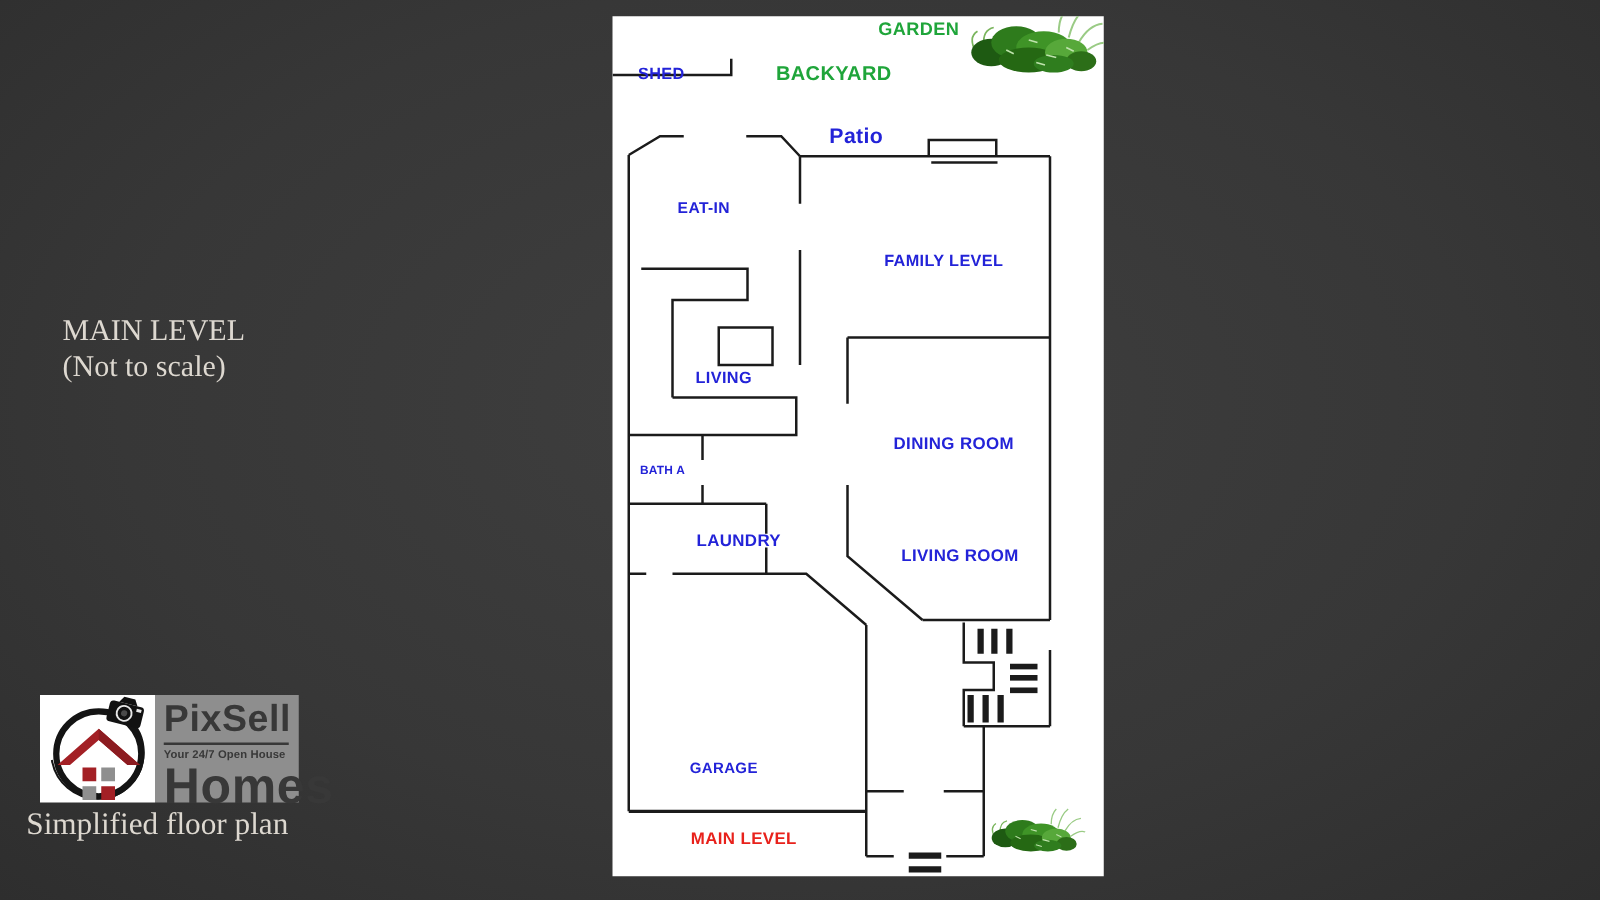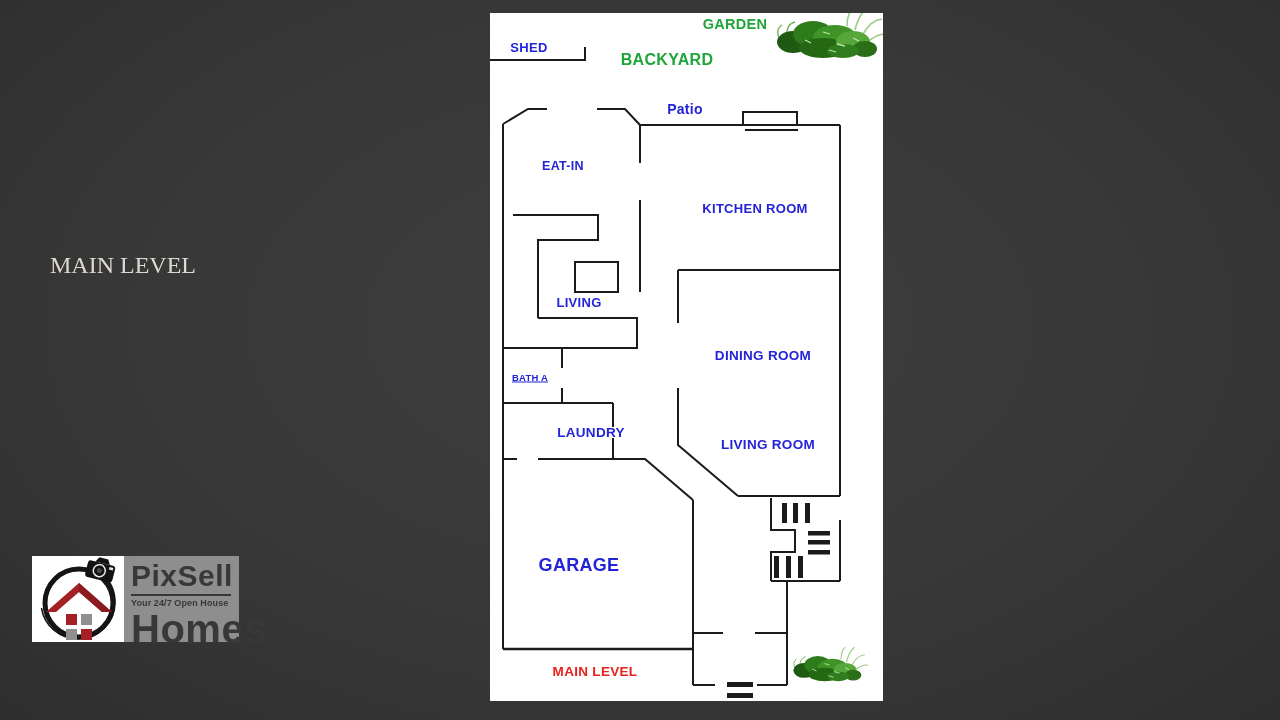--- a/index.html
+++ b/index.html
@@ -30,32 +30,32 @@
   .panel svg{position:absolute;left:0;top:0;}
   .wall{fill:none;stroke:var(--wall,#1b1b1b);stroke-width:2;}
   .wall-thick{fill:none;stroke:var(--wall,#1b1b1b);stroke-width:2.6;}
   .tread{fill:var(--wall,#1b1b1b);stroke:none;}
 
   .lbl{
     position:absolute;transform:translate(-50%,-50%);
     font-weight:bold;white-space:nowrap;letter-spacing:.3px;
     color:var(--room_label,#2323d8);
   }
-  .lbl-shed{left:39px;top:34px;font-size:13px;}
+  .lbl-shed{left:39px;top:46px;font-size:13px;}
   .lbl-garden{left:245px;top:11px;font-size:14.5px;color:var(--outdoor_label,#1fa53a);}
   .lbl-backyard{left:177px;top:47px;font-size:16px;color:var(--outdoor_label,#1fa53a);}
-  .lbl-patio{left:195px;top:96px;font-size:14px;}
+  .lbl-patio{left:195px;top:96px;font-size:17px;}
   .lbl-eatin{left:73px;top:153px;font-size:12.5px;}
   .lbl-family{left:265px;top:195px;font-size:13px;}
   .lbl-kitchen{left:89px;top:289px;font-size:13px;}
   .lbl-dining{left:273px;top:297px;font-size:13.5px;margin-top:45px;}
-  .lbl-bath{left:40px;top:364px;font-size:9.5px;letter-spacing:.2px;text-decoration:underline;}
+  .lbl-bath{left:40px;top:364px;font-size:9.5px;letter-spacing:.2px;}
   .lbl-laundry{left:65px;top:419px;font-size:13.5px;margin-left:36px;}
   .lbl-living{left:278px;top:431px;font-size:13.5px;}
-  .lbl-garage{left:89px;top:552px;font-size:18px;}
+  .lbl-garage{left:89px;top:601px;font-size:12px;}
   .lbl-level{left:105px;top:658px;font-size:13.5px;color:var(--level_label,#e8211b);}
 
   
   .logo{position:absolute;left:16px;top:556px;height:86px;display:flex;padding-left:16px;}
   .logo-mark{width:92px;height:86px;background:#ffffff;position:relative;}
   .logo-panel{
     width:115px;height:86px;background:var(--logo_panel,#8e8e8e);
     color:var(--logo_text,#383838);padding:5px 0 0 7px;box-sizing:border-box;
   }
   .brand-top{font-size:30px;line-height:1;font-weight:600;letter-spacing:.5px;}
@@ -65,20 +65,21 @@
   }
   .brand-bottom{font-size:40px;line-height:1;font-weight:bold;margin-top:1px;letter-spacing:.5px;}
 </style>
 </head>
 <body>
 
 <div class="slide">
 
   <div class="side-title">
     <div>MAIN LEVEL</div>
+    <div>(Not to scale)</div>
   </div>
 
   <div class="panel">
     <svg width="393" height="688" viewBox="0 0 393 688">
       <defs>
         <g id="plantShape">
           <path d="M30,-10 q4,-16 12,-22 M38,-6 q8,-14 19,-15 M45,0 q11,-8 17,-5 M22,-14 q0,-12 6,-18" stroke="#9acb85" stroke-width="1.6" fill="none"></path>
           <path d="M-44,2 q-7,-12 1,-17 M-38,-4 q-1,-12 8,-14" stroke="#7ab55d" stroke-width="1.4" fill="none"></path>
           <ellipse cx="-32" cy="2" rx="16" ry="11" fill="#1e5a12"></ellipse>
           <ellipse cx="-12" cy="-6" rx="20" ry="13" fill="#2e7b1c"></ellipse>
@@ -160,21 +161,21 @@
       <g transform="translate(336,656) scale(0.68)">
         <use href="#plantShape"></use>
       </g>
     </svg>
 
     <span class="lbl lbl-shed">SHED</span>
     <span class="lbl lbl-garden">GARDEN</span>
     <span class="lbl lbl-backyard">BACKYARD</span>
     <span class="lbl lbl-patio">Patio</span>
     <span class="lbl lbl-eatin">EAT-IN</span>
-    <span class="lbl lbl-family">KITCHEN ROOM</span>
+    <span class="lbl lbl-family">FAMILY LEVEL</span>
     <span class="lbl lbl-kitchen">LIVING</span>
     <span class="lbl lbl-dining">DINING ROOM</span>
     <span class="lbl lbl-bath">BATH A</span>
     <span class="lbl lbl-laundry">LAUNDRY</span>
     <span class="lbl lbl-living">LIVING ROOM</span>
     <span class="lbl lbl-garage">GARAGE</span>
     <span class="lbl lbl-level">MAIN LEVEL</span>
   </div>
 
   <div class="logo">
@@ -201,13 +202,14 @@
         </g>
       </svg>
     </div>
     <div class="logo-panel">
       <div class="brand-top">PixSell</div>
       <div class="tagline">Your 24/7 Open House</div>
       <div class="brand-bottom">Homes</div>
     </div>
   </div>
 
+  <div class="caption">Simplified floor plan</div>
 </div>
 
 </body></html>

